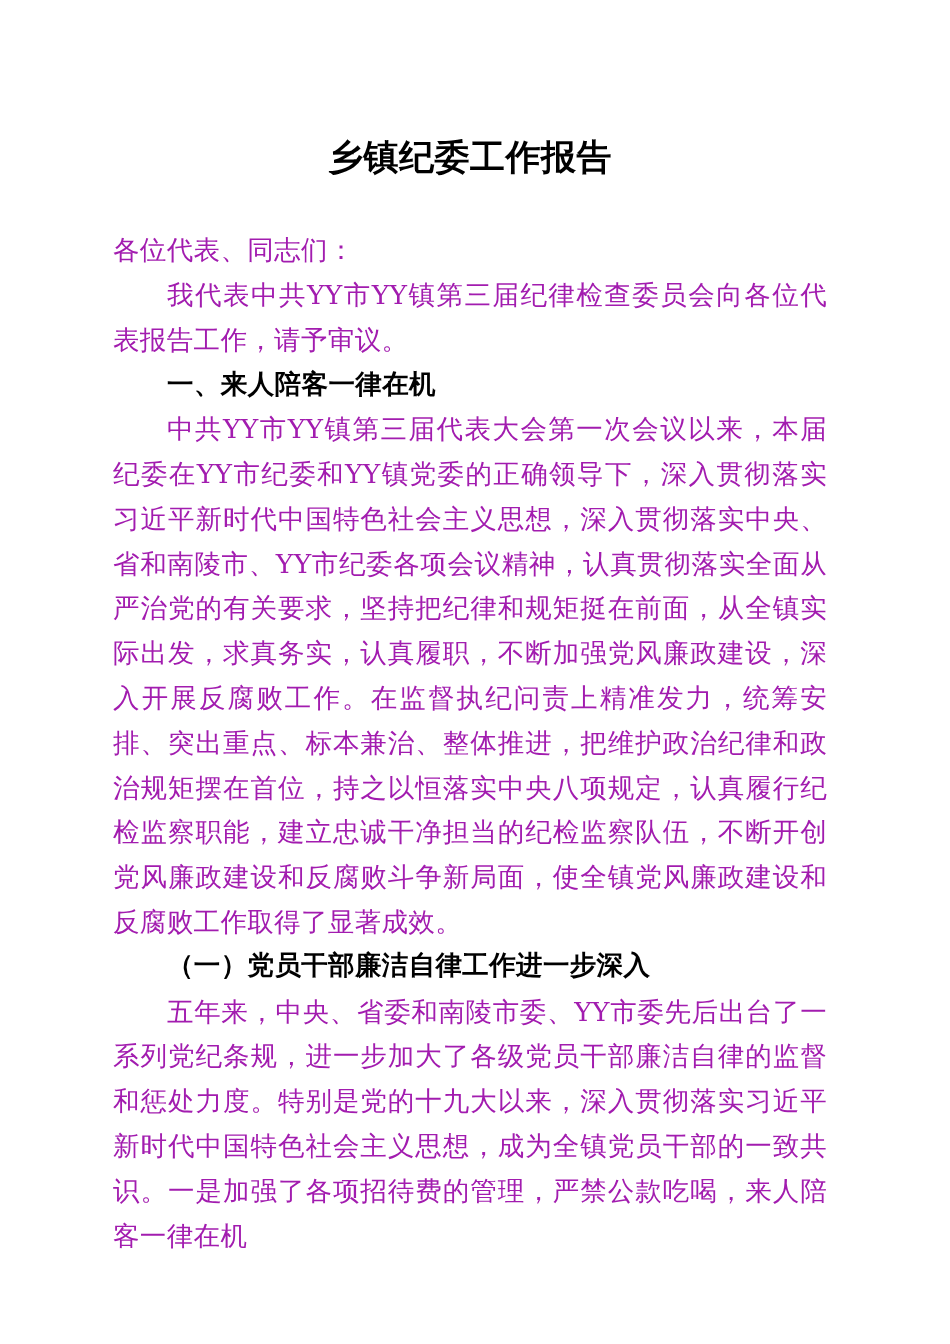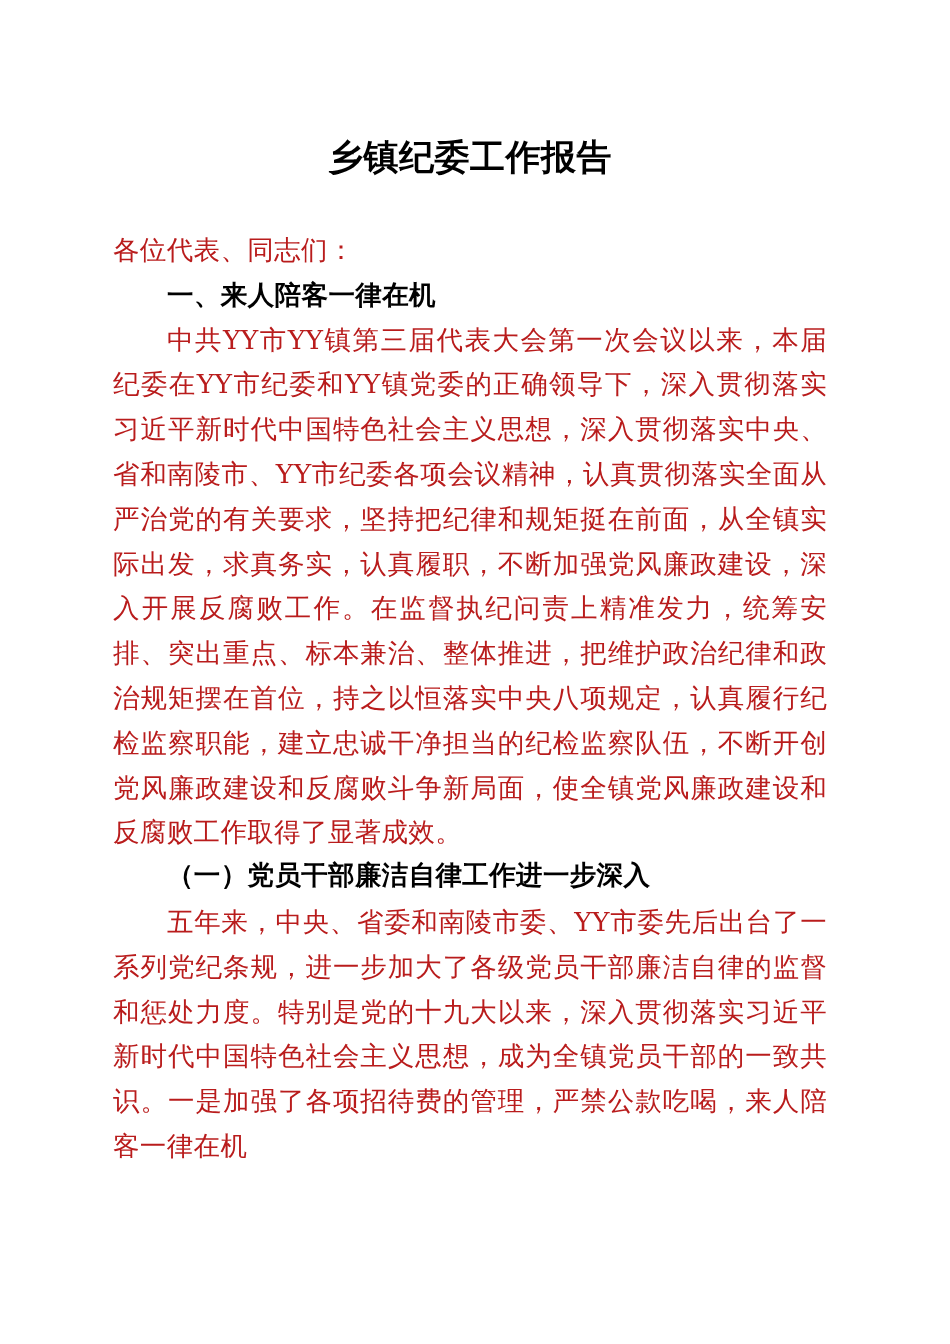--- a/index.html
+++ b/index.html
@@ -41,21 +41,21 @@
   }
 
   
   .title-gap { height: 47px; }
 
   
   .para {
     font-family: "DejaVu Serif", "Liberation Serif", serif;
     font-size: 26.5px;
     line-height: 44.8px;
-    color: #b91c1c;
+    color: #a21caf;
     margin: 0;
     text-align: justify;
     text-justify: inter-character;
     text-align-last: left;
     letter-spacing: 0.35px;
     word-break: break-all;
   }
   .para.indent2 {
     text-indent: 54px;
   }
@@ -89,20 +89,21 @@
 
 <div class="page">
   <div class="page-inner">
 
     <h1 class="doc-title">乡镇纪委工作报告</h1>
 
     <div class="title-gap"></div>
 
     <p class="para">各位代表、同志们：</p>
 
+    <p class="para indent2">我代表中共YY市YY镇第三届纪律检查委员会向各位代表报告工作，请予审议。</p>
 
     <h2 class="h1-sec">一、来人陪客一律在机</h2>
 
     <p class="para indent2">中共YY市YY镇第三届代表大会第一次会议以来，本届纪委在YY市纪委和YY镇党委的正确领导下，深入贯彻落实习近平新时代中国特色社会主义思想，深入贯彻落实中央、省和南陵市、YY市纪委各项会议精神，认真贯彻落实全面从严治党的有关要求，坚持把纪律和规矩挺在前面，从全镇实际出发，求真务实，认真履职，不断加强党风廉政建设，深入开展反腐败工作。在监督执纪问责上精准发力，统筹安排、突出重点、标本兼治、整体推进，把维护政治纪律和政治规矩摆在首位，持之以恒落实中央八项规定，认真履行纪检监察职能，建立忠诚干净担当的纪检监察队伍，不断开创党风廉政建设和反腐败斗争新局面，使全镇党风廉政建设和反腐败工作取得了显著成效。</p>
 
     <h3 class="h2-sec">（一）党员干部廉洁自律工作进一步深入</h3>
 
     <p class="para indent2">五年来，中央、省委和南陵市委、YY市委先后出台了一系列党纪条规，进一步加大了各级党员干部廉洁自律的监督和惩处力度。特别是党的十九大以来，深入贯彻落实习近平新时代中国特色社会主义思想，成为全镇党员干部的一致共识。一是加强了各项招待费的管理，严禁公款吃喝，来人陪客一律在机</p>
 
   </div>

